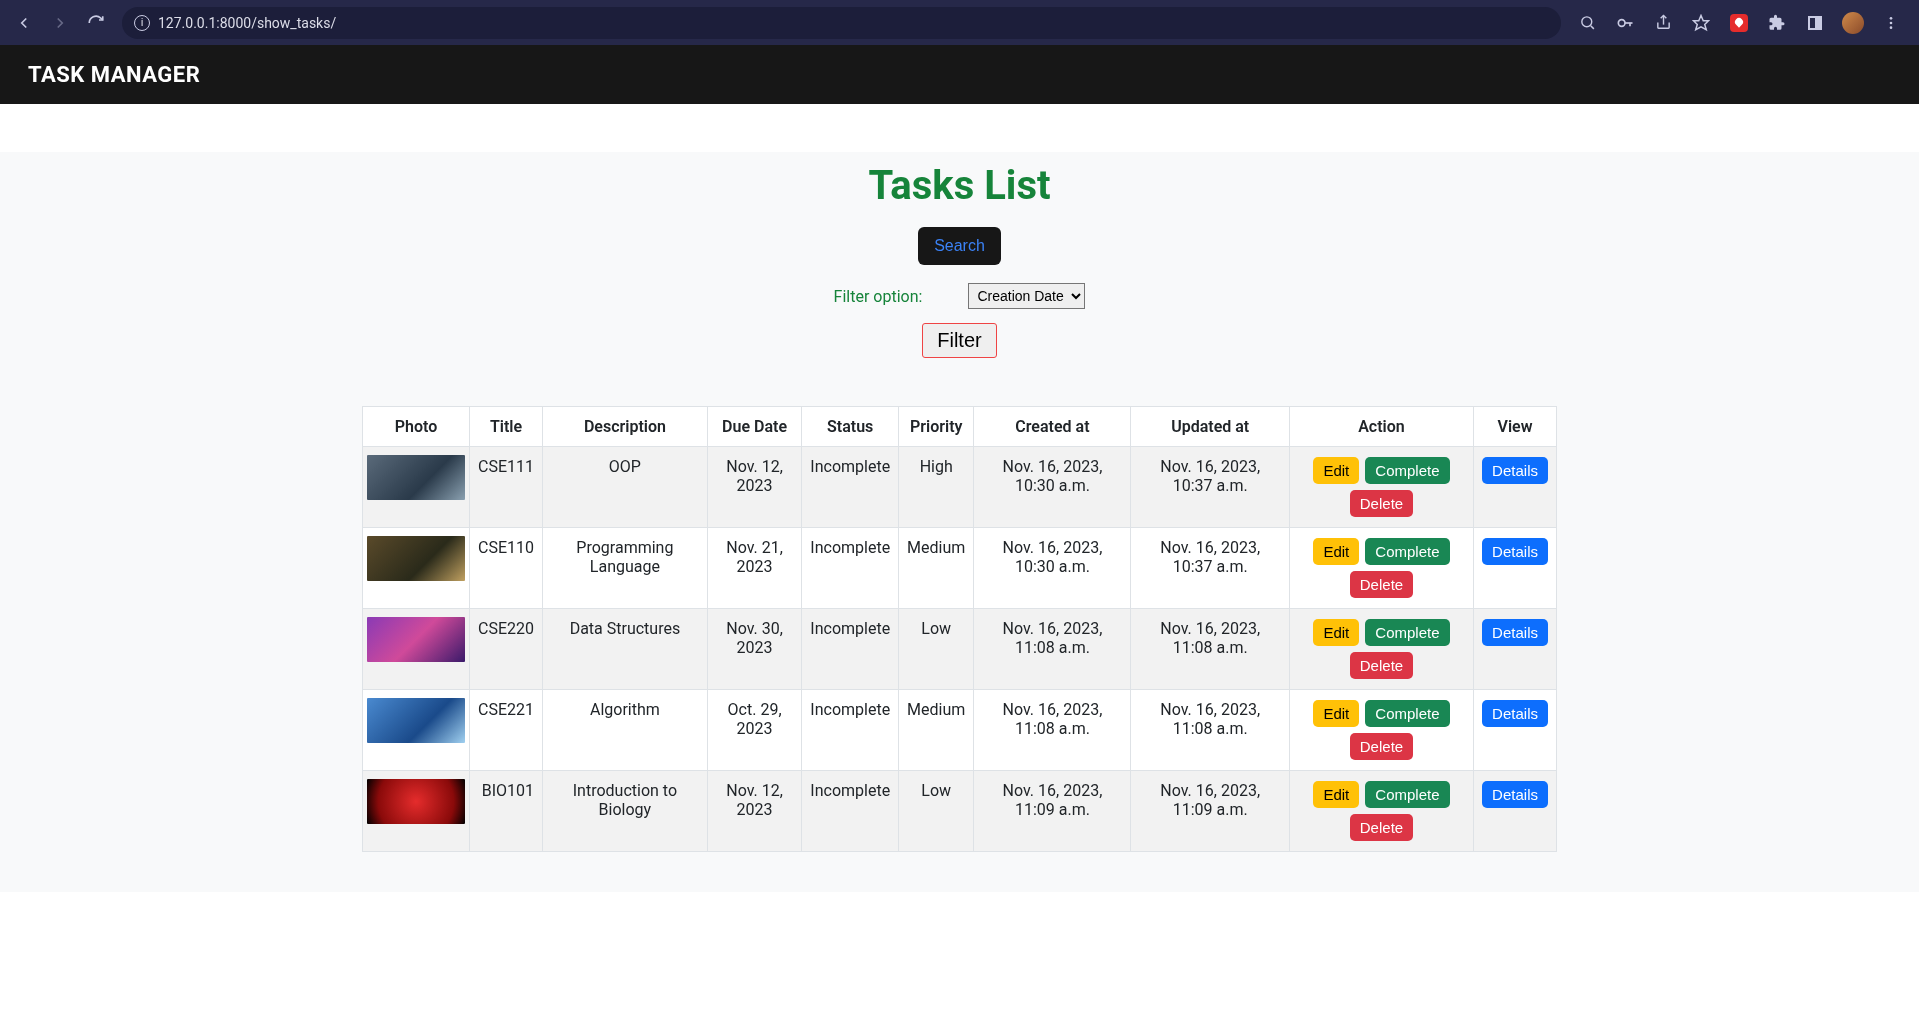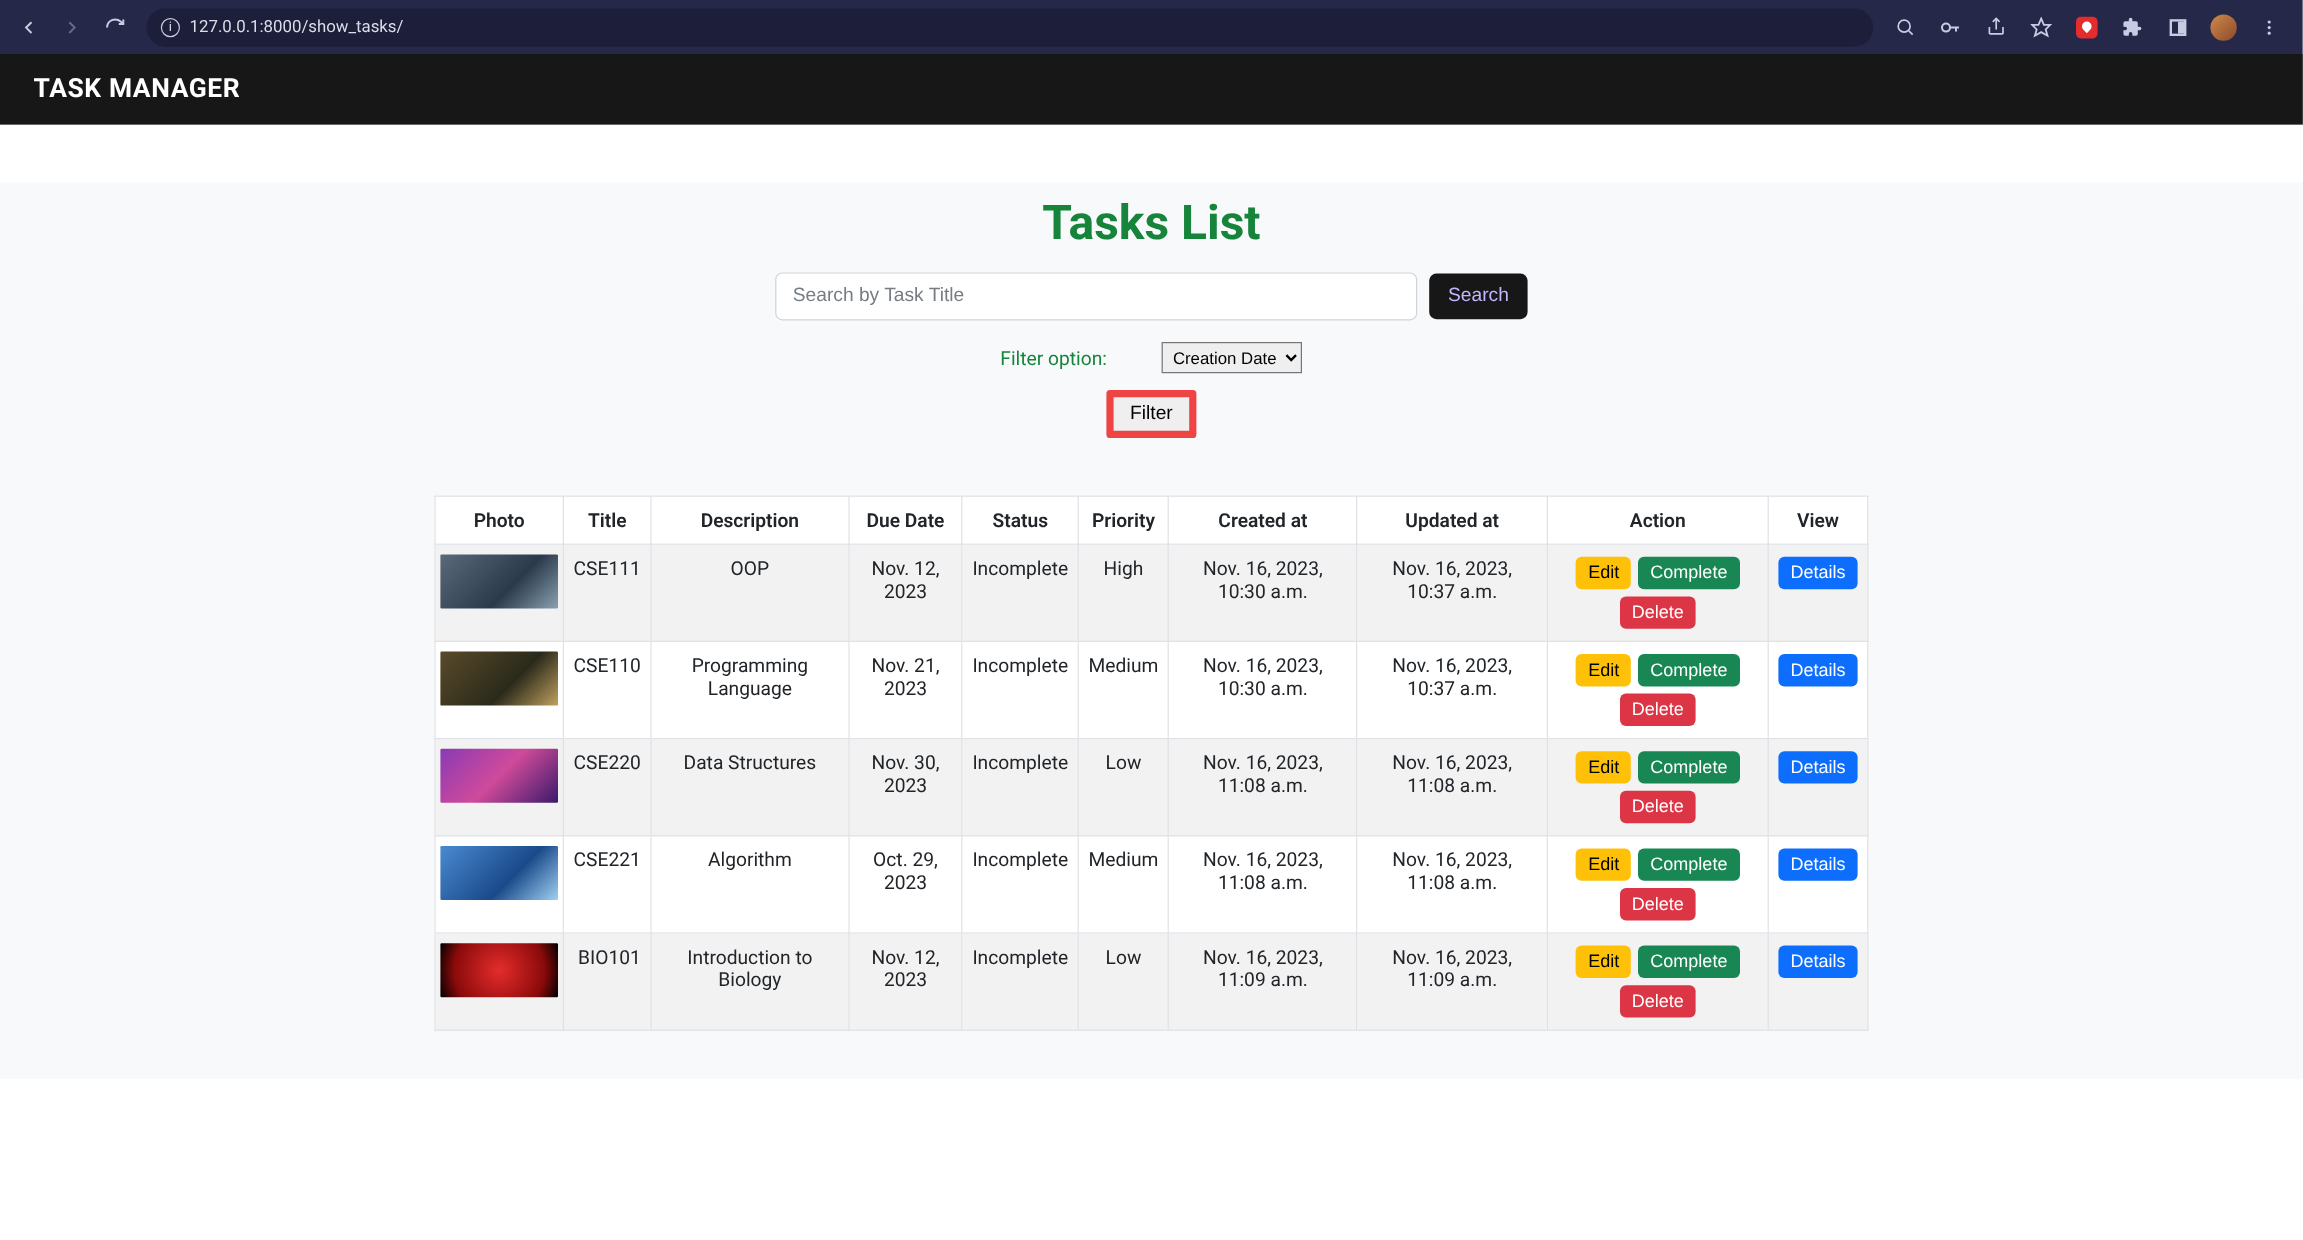--- a/index.html
+++ b/index.html
@@ -105,38 +105,38 @@
     border: 1px solid #ced4da;
     border-radius: 6px;
     padding: 0 14px;
     font-size: 16px;
     color:#495057;
     background:#fff;
   }
   .search-input::placeholder{color:#767d85;}
   .search-btn {
     height: 38px; padding: 0 16px;
-    background:#171717; color:#c4b5fd;
+    background:#171717; color:#3b82f6;
     border:none; border-radius:6px;
     font-size:16px;
   }
   .filter-row {
     display:flex; justify-content:center; align-items:center; gap:6px;
     font-size:16px; color:#16843a; margin-bottom: 14px;
   }
   .filter-select{
     height:26px; border:1px solid #767676; background:#efefef;
     font-size:14px; padding:0 4px;margin-left:40px;
   }
   .filter-btn-row{ display:flex; justify-content:center; margin-bottom: 48px;}
   .filter-btn{
     padding: 5px 14px;
-    font-size:16px;
+    font-size:20px;
     background:#efefef;
-    border:6px solid #ef4444;
+    border:1px solid #ef4444;
     border-radius:3px;
   }
 
   
   .table-wrap { width: 1195px; margin: 0 auto; }
   table { width:100%; border-collapse: collapse; background:#fff; font-size:16px; color:#212529;}
   th, td {
     border:1px solid #dee2e6;
     padding: 10px 8px;
     text-align:center;
@@ -242,21 +242,20 @@
   <div class="navbar">
     <div class="brand">TASK MANAGER</div>
   </div>
 
   <div class="gap-strip"></div>
 
   <div class="content-wrap">
     <h1 class="page-title">Tasks List</h1>
 
     <div class="search-row">
-      <input class="search-input" type="text" placeholder="Search by Task Title" style="">
       <button class="search-btn">Search</button>
     </div>
 
     <div class="filter-row">
       <span>Filter option:</span>
       <select class="filter-select">
         <option>Creation Date</option>
       </select>
     </div>
 

